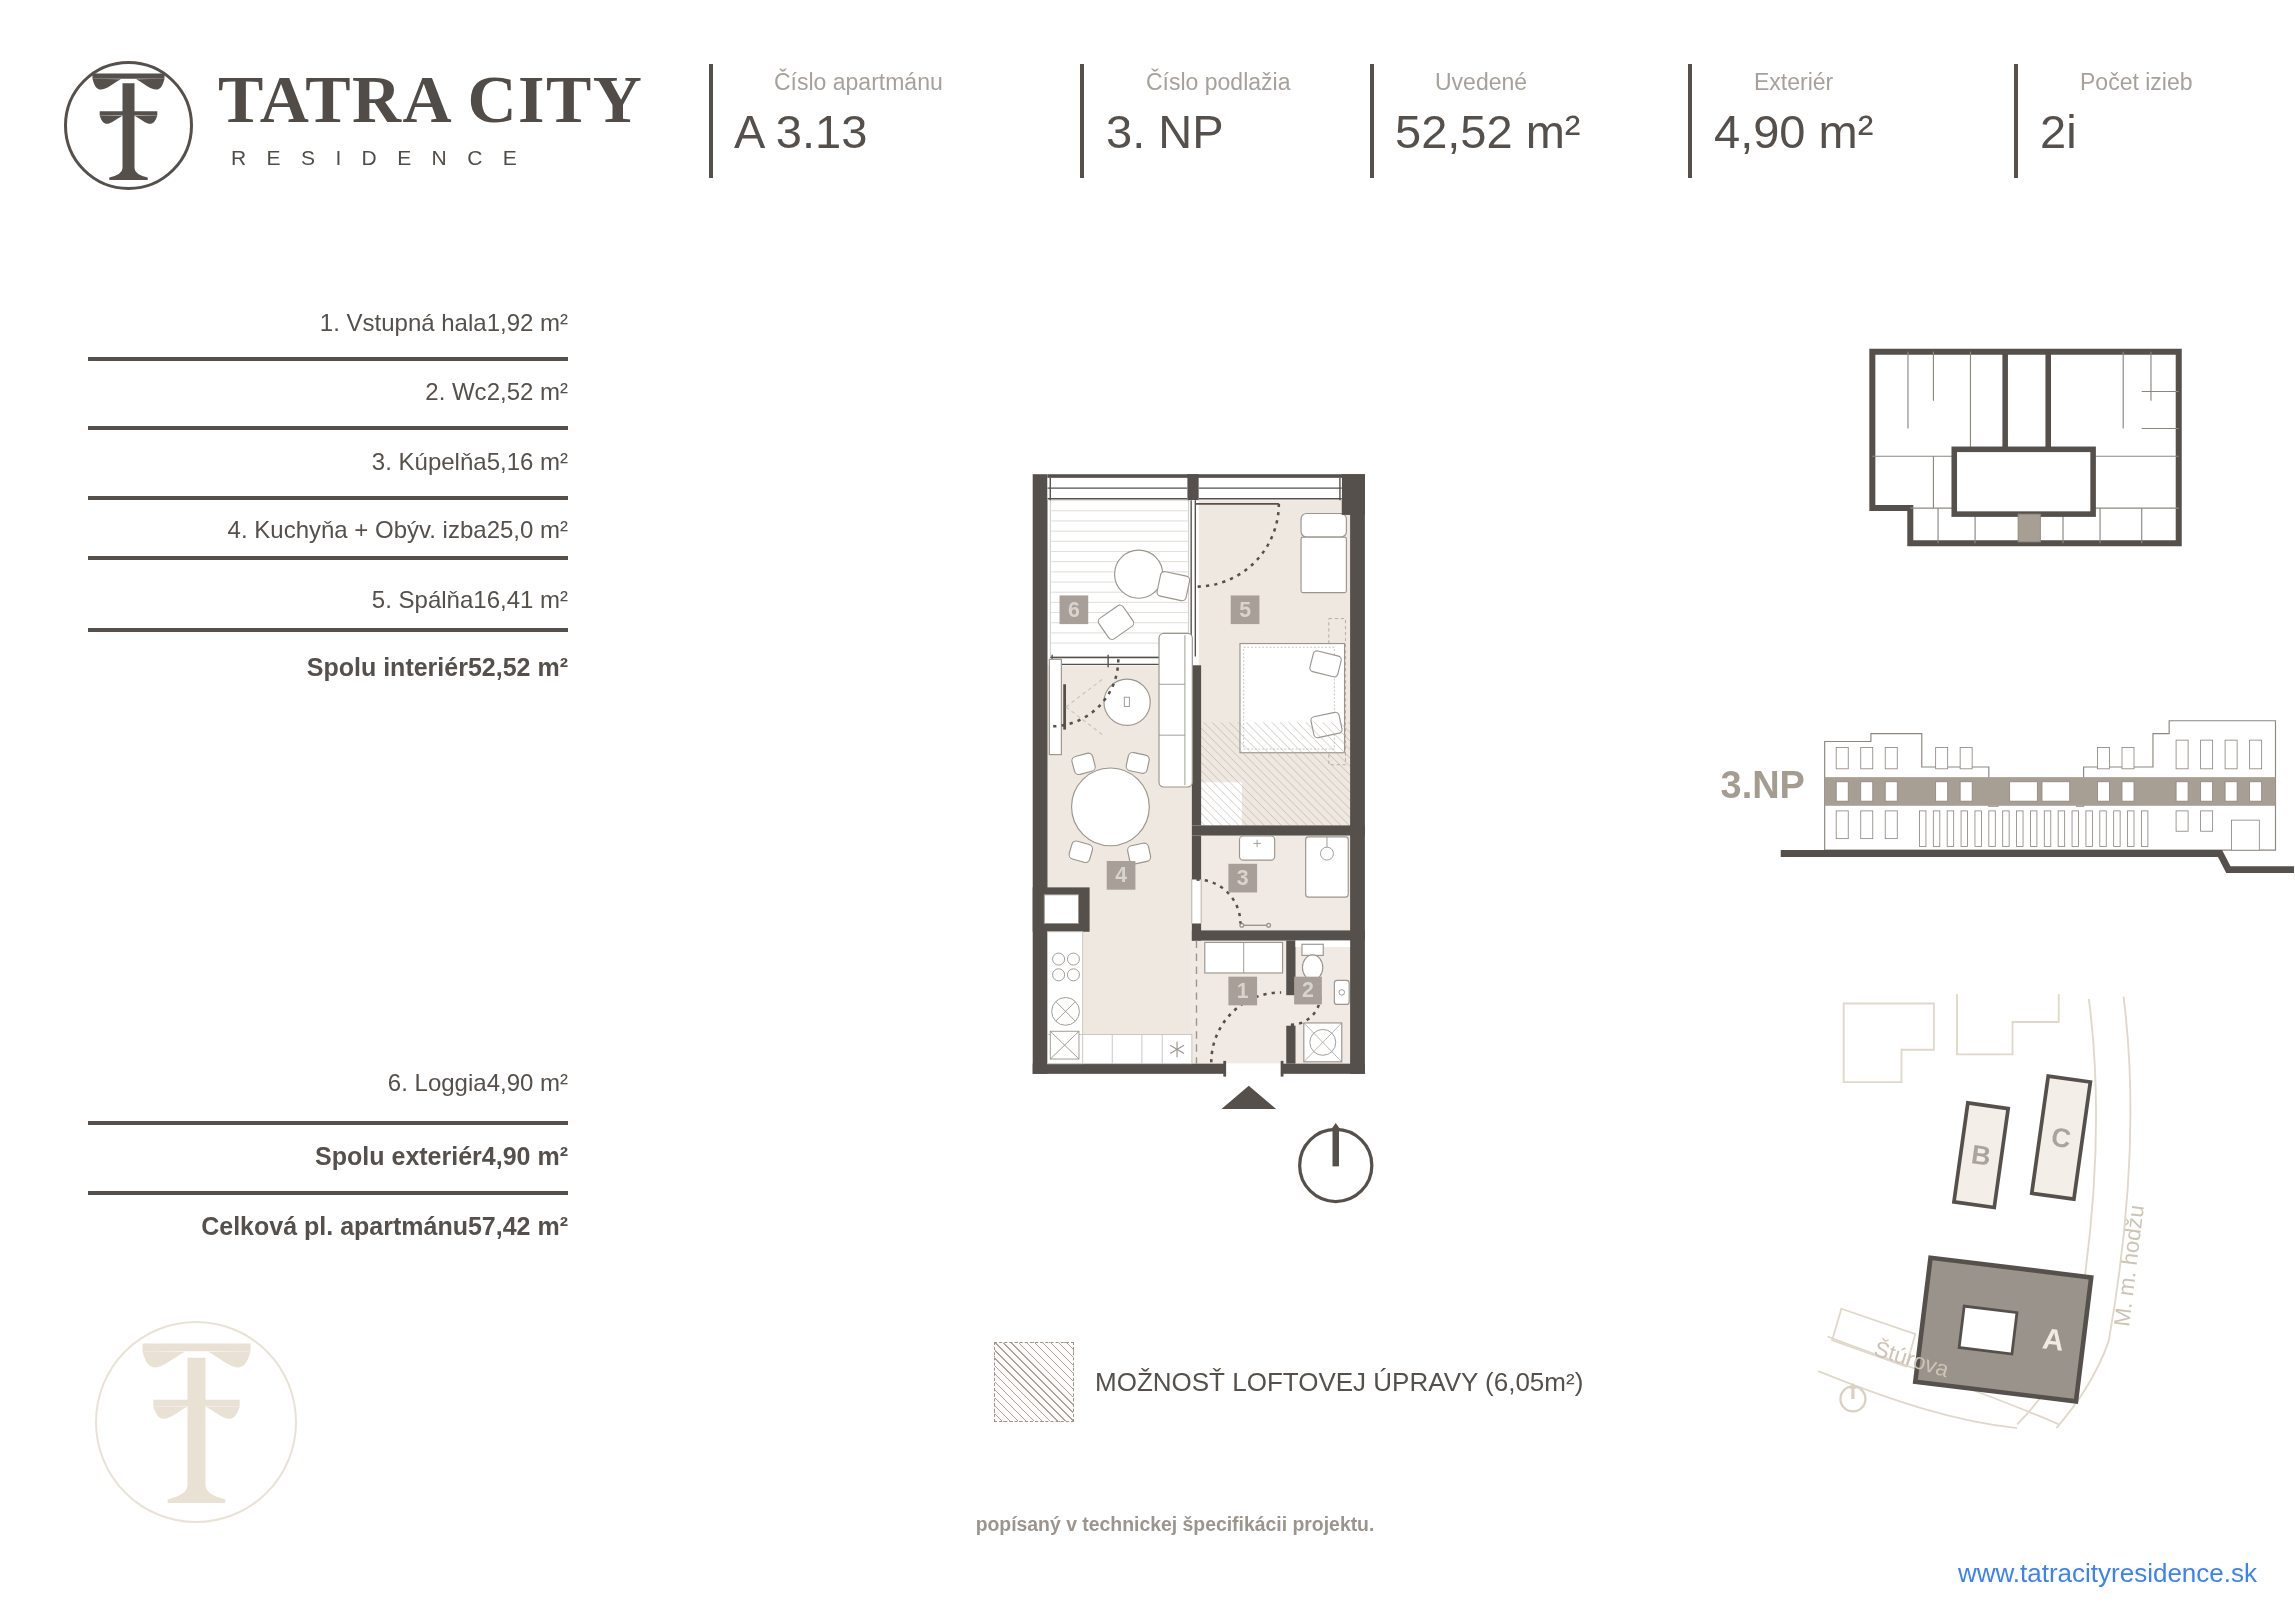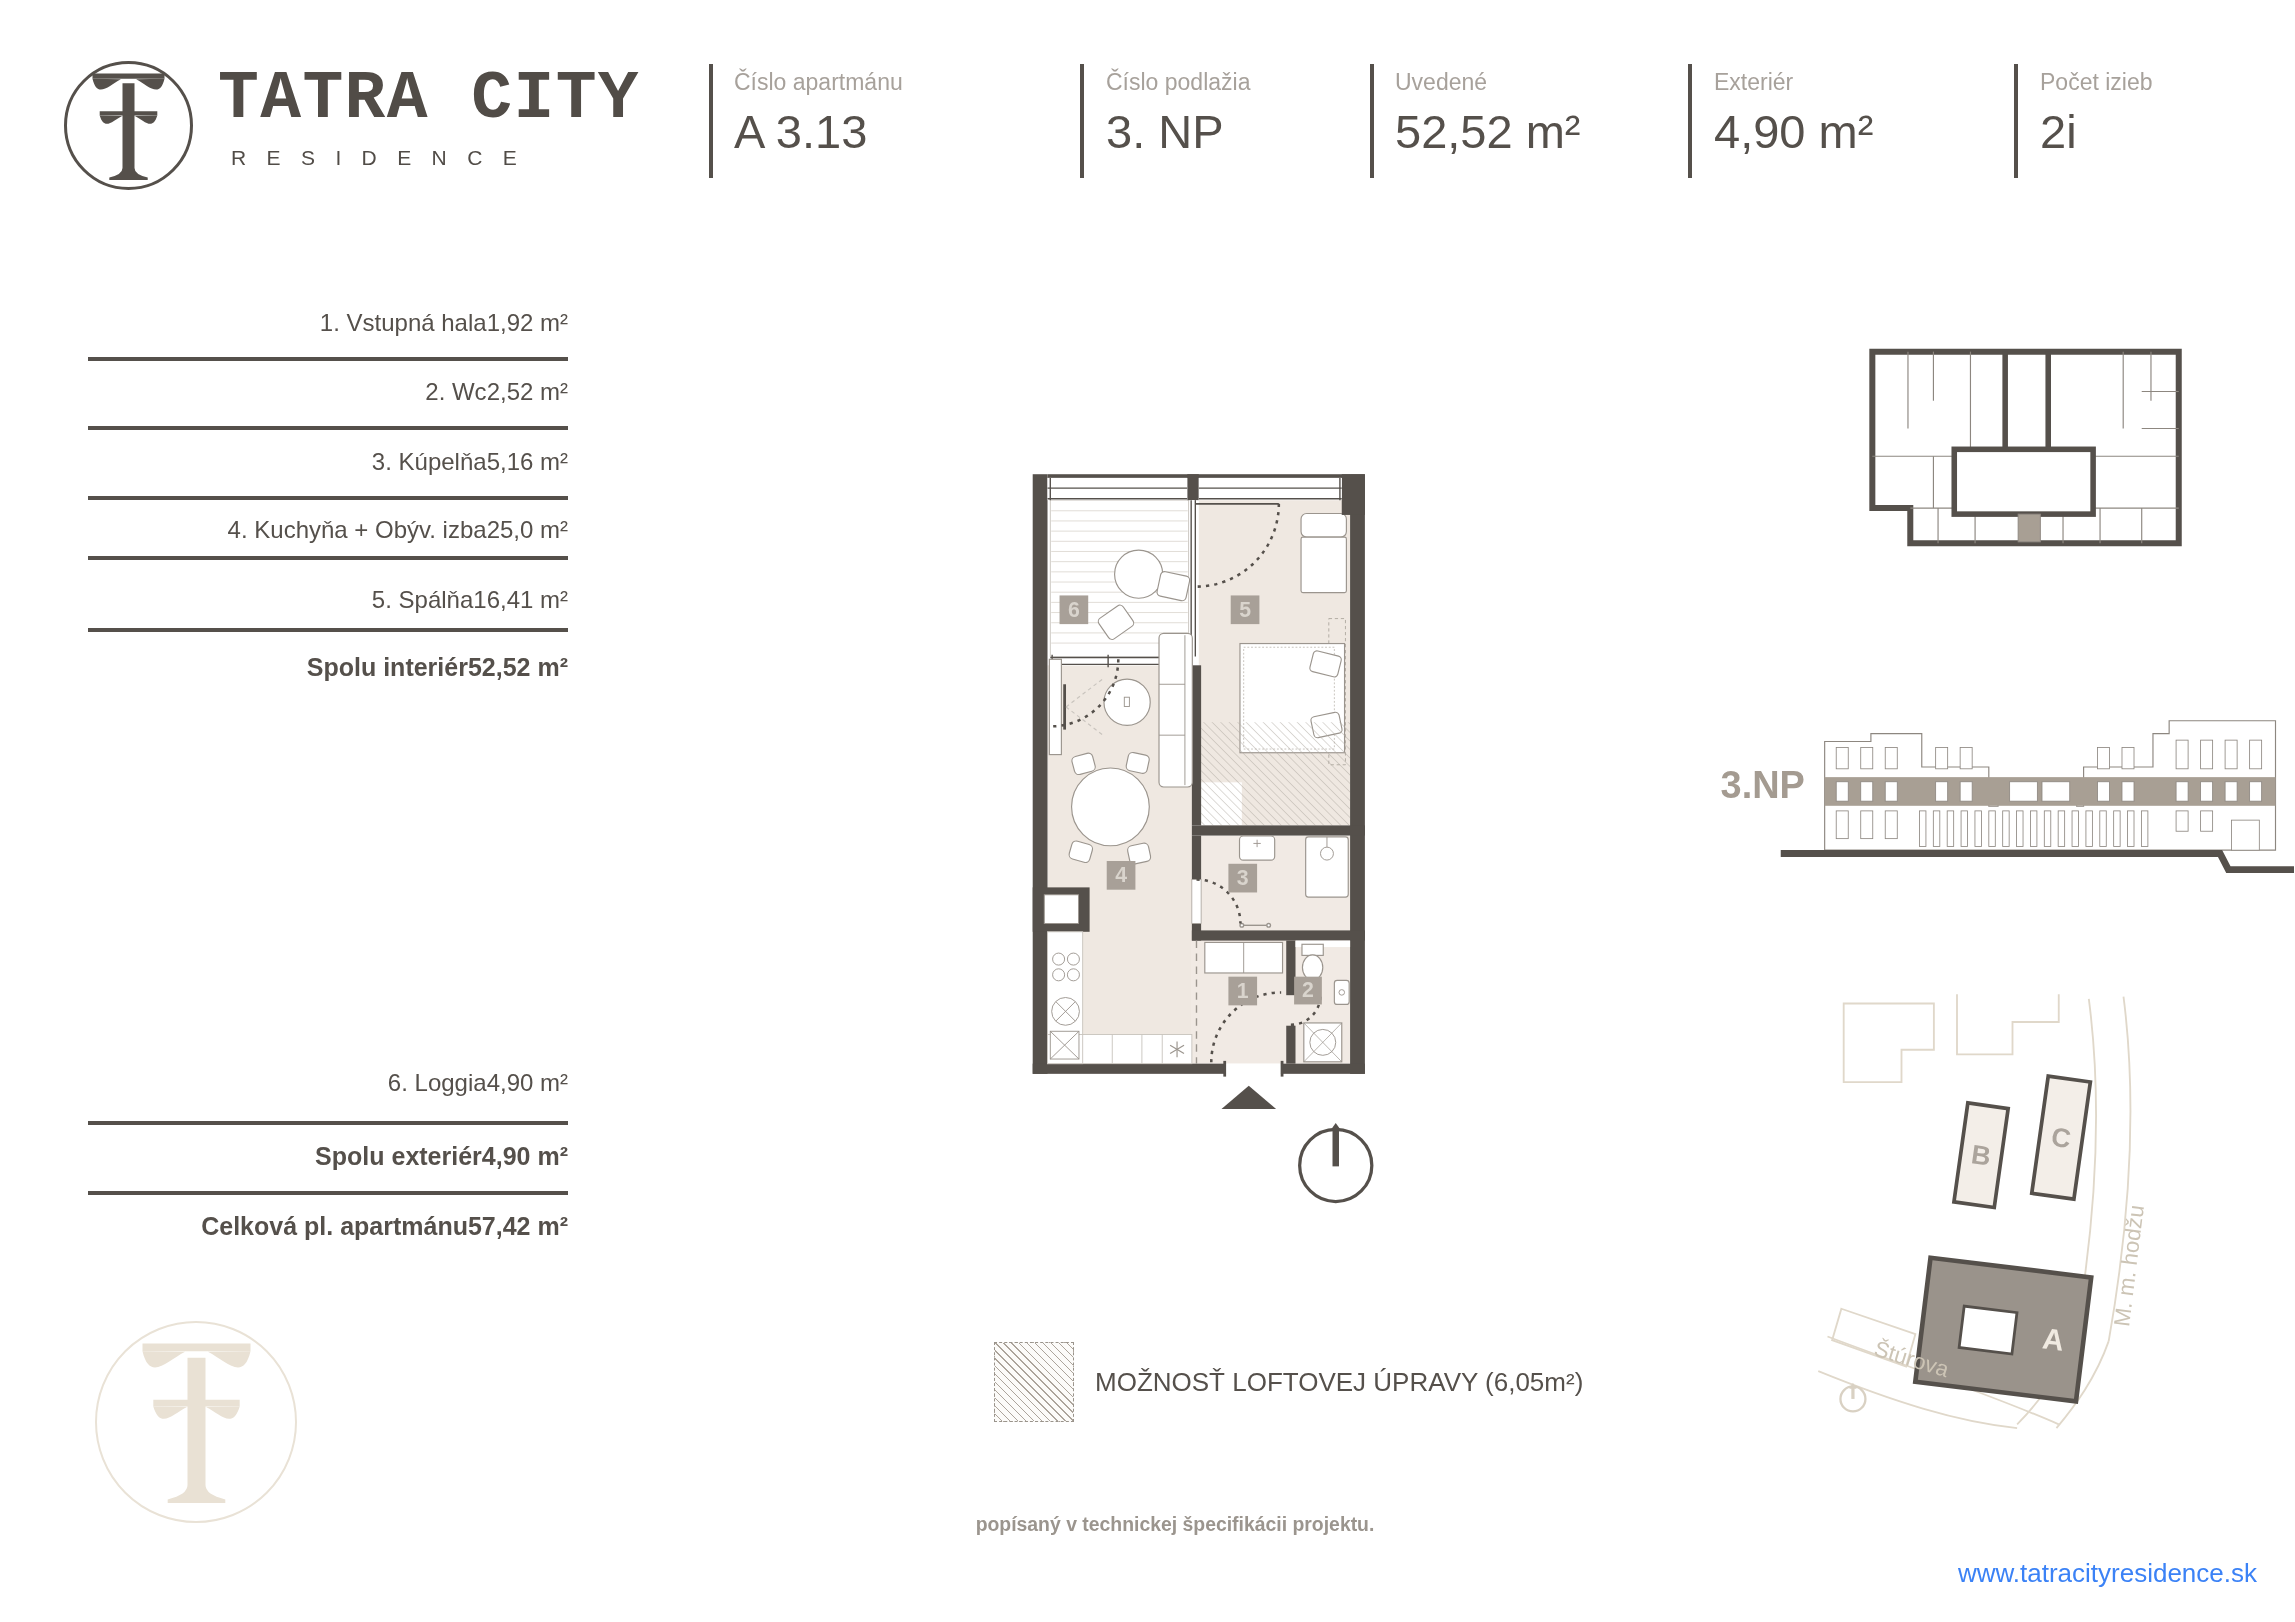--- a/index.html
+++ b/index.html
@@ -2,24 +2,24 @@
 <html style="font-size:7.4px"><head>
 <meta charset="utf-8">
 <style>
   * { margin:0; padding:0; box-sizing:border-box; }
   html,body { width:2295px; height:1623px; background:#ffffff; font-family:"Liberation Sans", sans-serif; }
   .page { position:absolute; left:0; top:0; width:2295px; height:1623px; overflow:hidden; background:#ffffff; }
   .abs { position:absolute; }
 
   
   .logo-circle { left:64px; top:61px; width:129px; height:129px; border:3.2px solid #55504B; border-radius:50%; display:flex; align-items:center; justify-content:center; }
-  .brand-title { left:218px; top:60px; font-family:Liberation Mono, monospace; font-weight:700; font-size:68px; color:#514C47; letter-spacing:1.4px; white-space:nowrap; }
+  .brand-title { left:218px; top:60px; font-family:Liberation Serif, serif; font-weight:700; font-size:68px; color:#514C47; letter-spacing:1.4px; white-space:nowrap; }
   .brand-sub { left:231px; top:146px; font-family:"Liberation Sans", sans-serif; font-size:21px; color:#514C47; letter-spacing:20.4px; white-space:nowrap; }
   .vdiv { top:64px; width:3.7px; height:114px; background:#55504B; }
-  .hf-label { top:69px; font-size:23px; color:#A7A19B; white-space:nowrap; }
+  .hf-label { top:69px; font-size:23px; color:#A7A19B; white-space:nowrap;margin-left:40px; }
   .hf-value { top:104px; font-size:47px; color:#55504B; white-space:nowrap; }
 
   
   .trow { left:88px; width:480px; display:flex; justify-content:flex-end; font-size:24px; color:#55504B; white-space:nowrap; }
   .trow.bold { font-weight:700; font-size:25px; }
   .tdiv { left:88px; width:480px; height:4.2px; background:#55504B; }
 
   
   .legend-swatch { left:994px; top:1342px; width:80px; height:80px; border:1.4px dashed #9A948C;
      background:repeating-linear-gradient(45deg, rgba(0,0,0,0) 0 4.6px, #ACA49B 4.6px 5.6px); background-color:#FCFBF9; }

